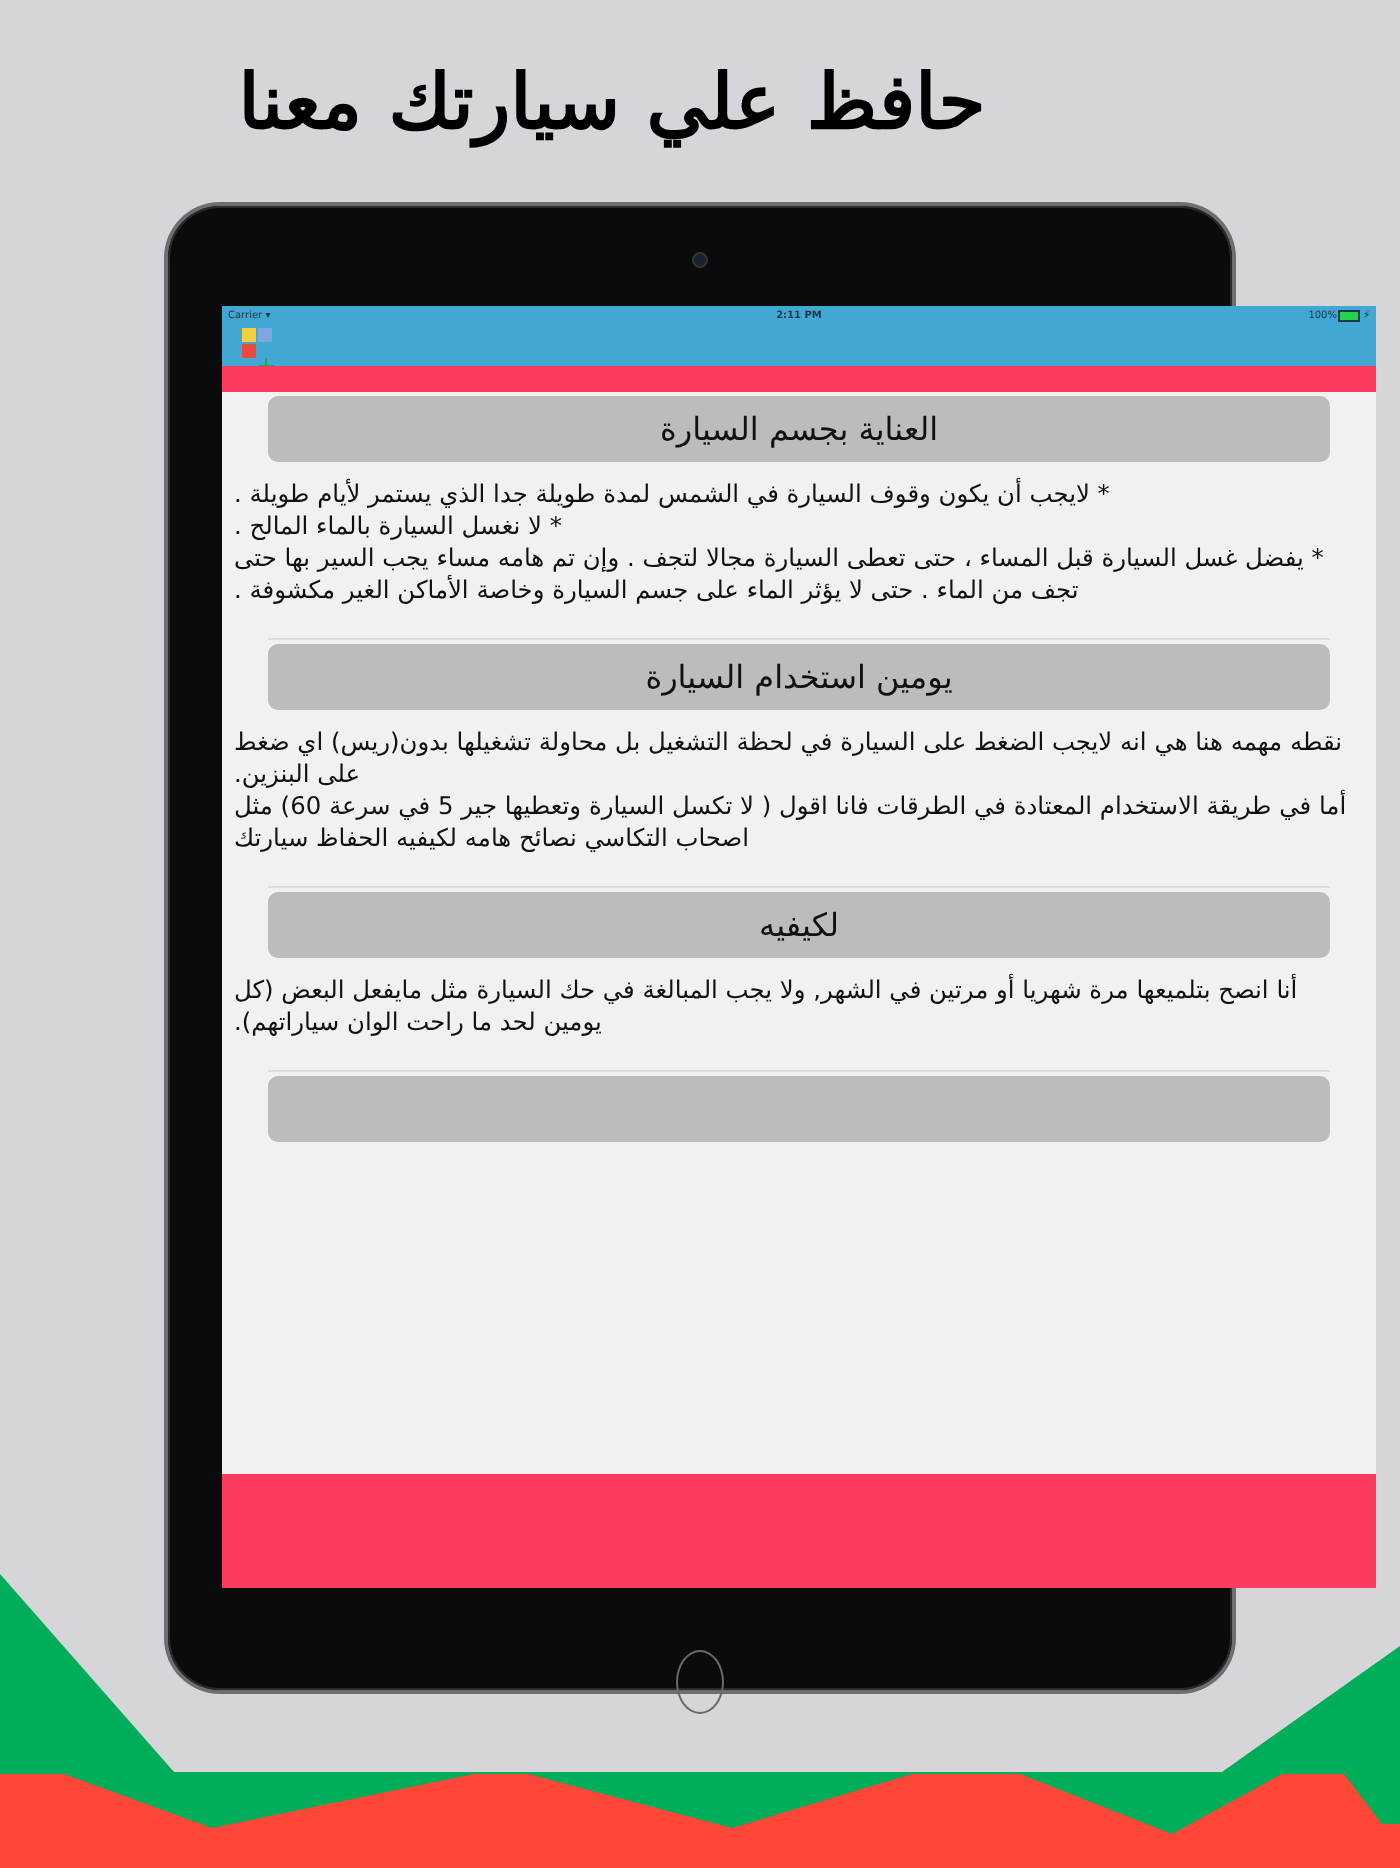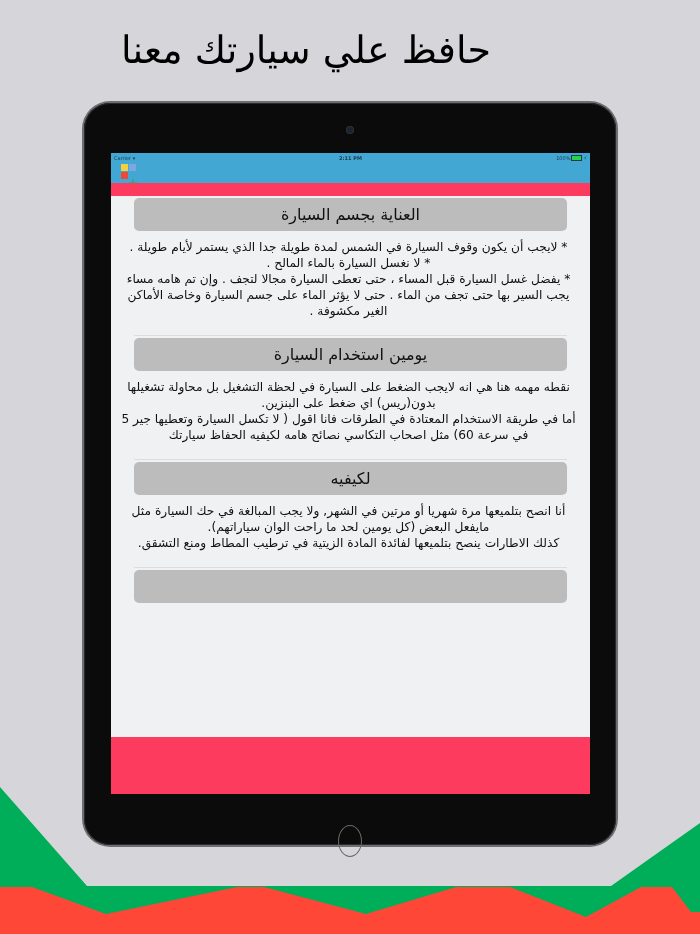--- a/index.html
+++ b/index.html
@@ -3,60 +3,60 @@
 <meta charset="utf-8">
 <style>
   html, body { margin:0; padding:0; }
   body {
     width:700px; height:934px; position:relative; overflow:hidden;
     background:#d6d5da;
     font-family:"DejaVu Sans", sans-serif;
   }
   .headline {
     position:absolute; top:28px; left:0; width:612px; text-align:center;
-    font-family:"DejaVu Serif", serif; font-weight:normal; font-size:38px;
+    font-family:"DejaVu Serif", serif; font-weight:bold; font-size:38px;
     color:#000; direction:rtl;
   }
   svg.bg { position:absolute; left:0; top:0; }
   .tablet {
     position:absolute; left:84px; top:103px; width:532px; height:742px;
     background:#0b0b0b; border-radius:26px;
     box-shadow: 0 0 0 2px #6e6e72, inset 0 0 0 1px #2a2a2a;
   }
   .camera {
     position:absolute; left:263px; top:24px; width:6px; height:6px; border-radius:50%;
     background:#1c2130; box-shadow:0 0 0 1px #333;
   }
   .home-btn {
     position:absolute; left:254px; top:722px; width:24px; height:32px;
     border-radius:50%; border:1.5px solid #6a6a6a; box-sizing:border-box;
   }
   .screen {
-    position:absolute; left:27px; top:50px; width:479px; height:641px;
+    position:absolute; left:27px; top:50px; width:577px; height:641px;
     background:#f0f1f3; overflow:hidden;
   }
   .statusbar {
     position:absolute; left:0; top:0; width:100%; height:30px; background:#42a7d3;
   }
   .sb-carrier { position:absolute; left:3px; top:2px; font-size:5px; color:#1a3a4a; }
   .sb-time { position:absolute; left:0; width:100%; top:2px; text-align:center; font-size:5px; color:#1a3a4a; font-weight:bold; }
   .sb-batt { position:absolute; right:3px; top:2px; font-size:5px; color:#1a3a4a; display:flex; align-items:center; gap:1px;}
   .batt-box { width:9px; height:4px; background:#27d34a; border:0.5px solid #1a3a4a; }
   .logo { position:absolute; left:10px; top:11px; width:18px; height:18px; }
   .logo span { position:absolute; width:7px; height:7px; }
   .redstrip { position:absolute; left:0; top:30px; width:100%; height:13px; background:#fd3b5e; }
   .content { position:absolute; left:0; top:43px; width:100%; height:541px; overflow:hidden; }
   .section { padding:0 23px 0 23px; }
   .sec-header {
     background:#bcbcbc; border-radius:5px; height:33px; margin:2px 0 0 0;
     display:flex; align-items:center; justify-content:center;
     font-size:16px; color:#111; direction:rtl;
   }
   .sec-body {
-    direction:rtl; text-align:center; font-size:12.2px; line-height:16px; color:#111;
+    direction:rtl; text-align:left; font-size:12.2px; line-height:16px; color:#111;
     padding:8px 0 0 0; margin:0 -13px 0 -17px;
   }
   .sec-body p { margin:0; }
   .divider { height:1px; background:#dcdcde; margin:16px 0 0 0; }
   .bottombar { position:absolute; left:0; top:584px; width:100%; height:57px; background:#fd3b5e; }
 </style>
 </head>
 <body>
 
 <svg class="bg" width="700" height="934" viewBox="0 0 700 934">
@@ -113,21 +113,20 @@
           <p>نقطه مهمه هنا هي انه لايجب الضغط على السيارة في لحظة التشغيل بل محاولة تشغيلها بدون(ريس) اي ضغط على البنزين.</p>
           <p>أما في طريقة الاستخدام المعتادة في الطرقات فانا اقول ( لا تكسل السيارة وتعطيها جير 5 في سرعة 60) مثل اصحاب التكاسي نصائح هامه لكيفيه الحفاظ سيارتك</p>
         </div>
         <div class="divider"></div>
       </div>
 
       <div class="section">
         <div class="sec-header">لكيفيه</div>
         <div class="sec-body">
           <p>أنا انصح بتلميعها مرة شهريا أو مرتين في الشهر, ولا يجب المبالغة في حك السيارة مثل مايفعل البعض (كل يومين لحد ما راحت الوان سياراتهم).</p>
-          <p>كذلك الاطارات ينصح بتلميعها لفائدة المادة الزيتية في ترطيب المطاط ومنع التشقق.</p>
         </div>
         <div class="divider"></div>
       </div>
 
       <div class="section">
         <div class="sec-header"></div>
       </div>
     </div>
 
     <div class="bottombar"></div>

